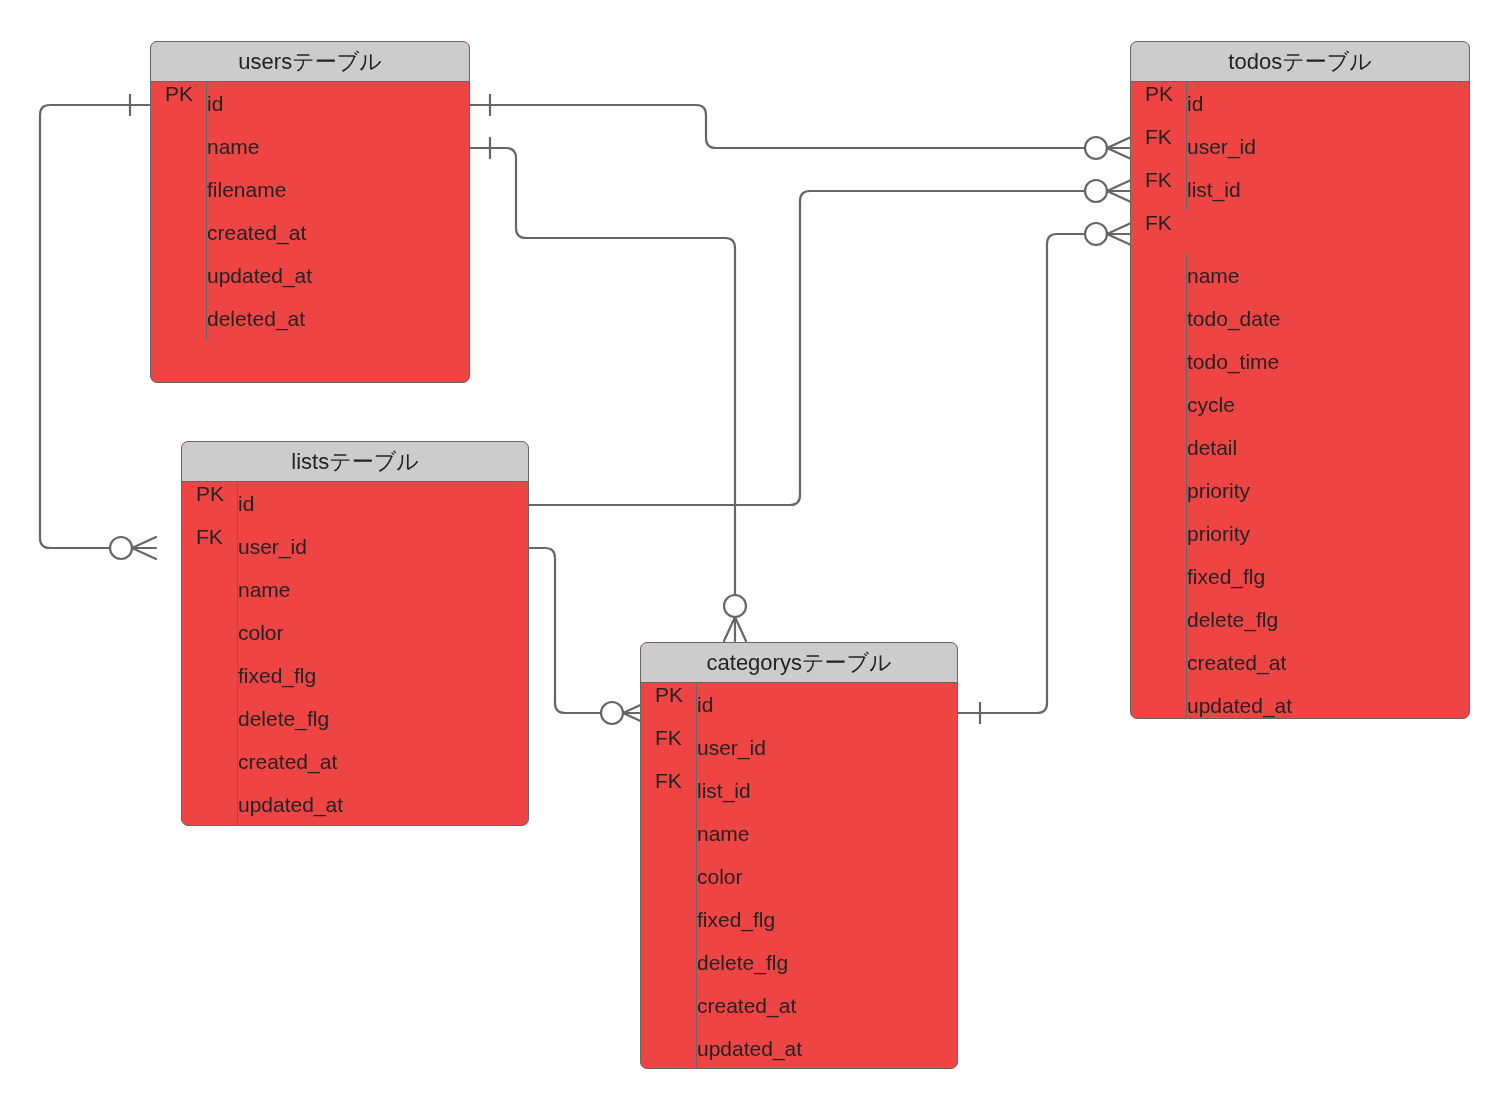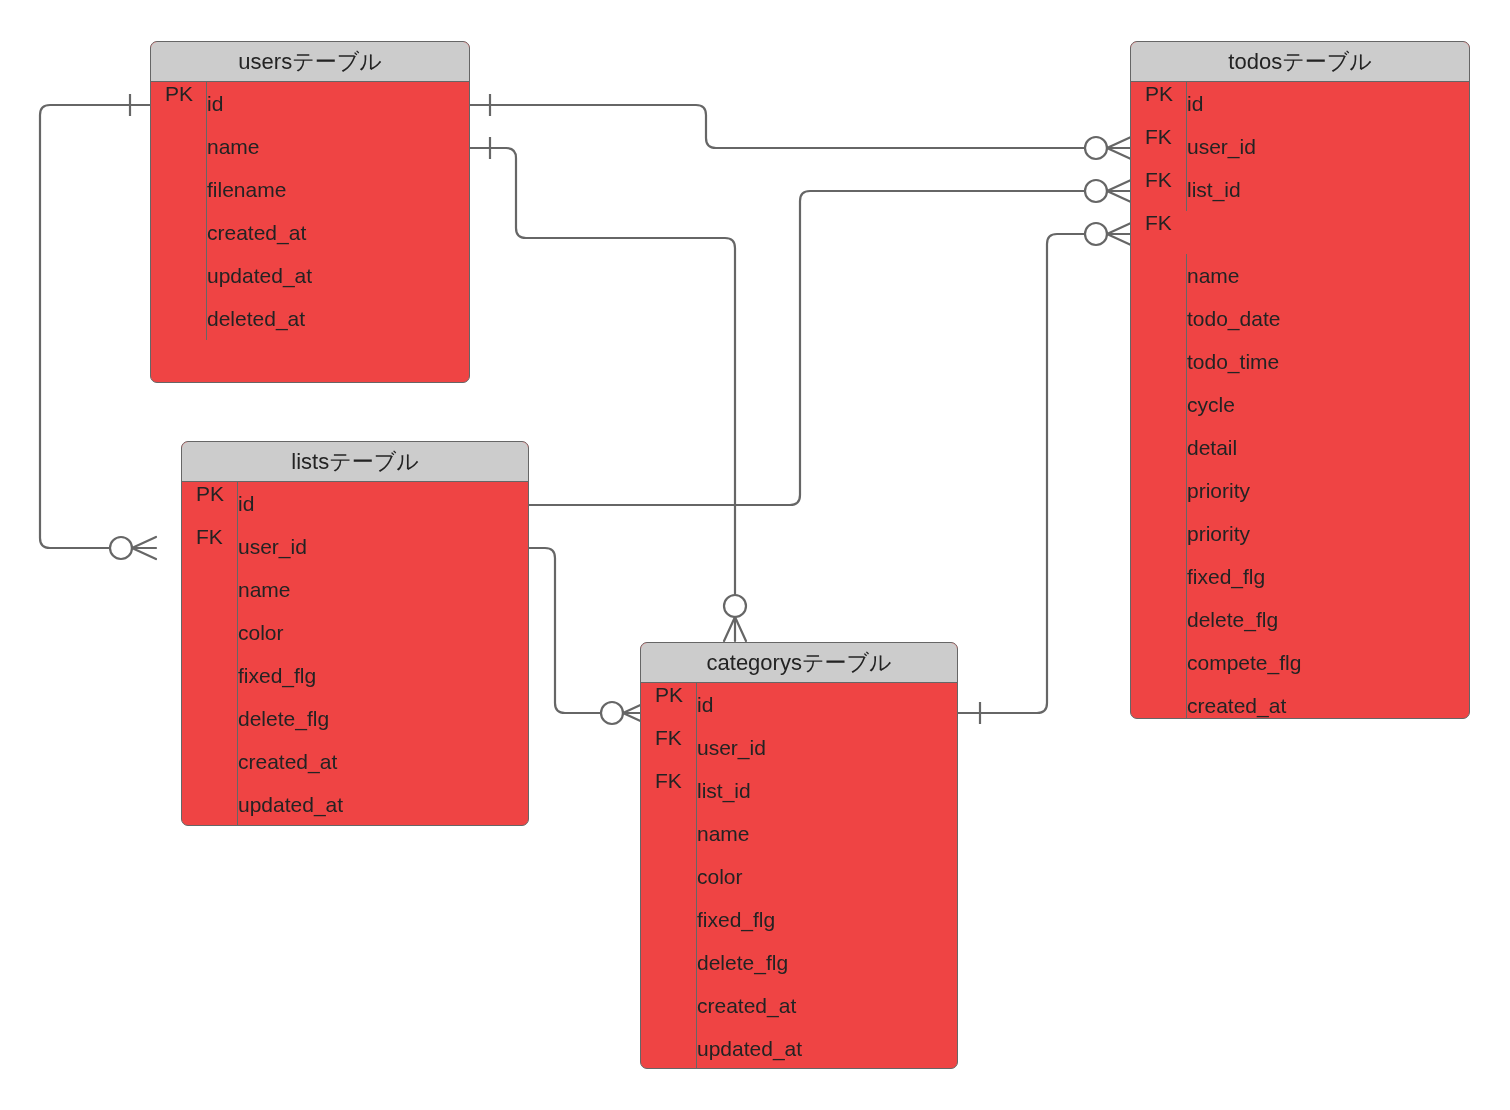--- a/index.html
+++ b/index.html
@@ -295,24 +295,20 @@
         <div class="attr-row">
           <div class="attr-key"></div>
           <div class="attr-name">fixed_flg</div>
         </div>
         <div class="attr-row">
           <div class="attr-key"></div>
           <div class="attr-name">delete_flg</div>
         </div>
         <div class="attr-row">
           <div class="attr-key"></div>
-          <div class="attr-name">compete_flg</div>
-        </div>
-        <div class="attr-row">
-          <div class="attr-key"></div>
           <div class="attr-name">created_at</div>
         </div>
         <div class="attr-row">
           <div class="attr-key"></div>
           <div class="attr-name">updated_at</div>
         </div>
       </div>
     </div>
   </div>
 

